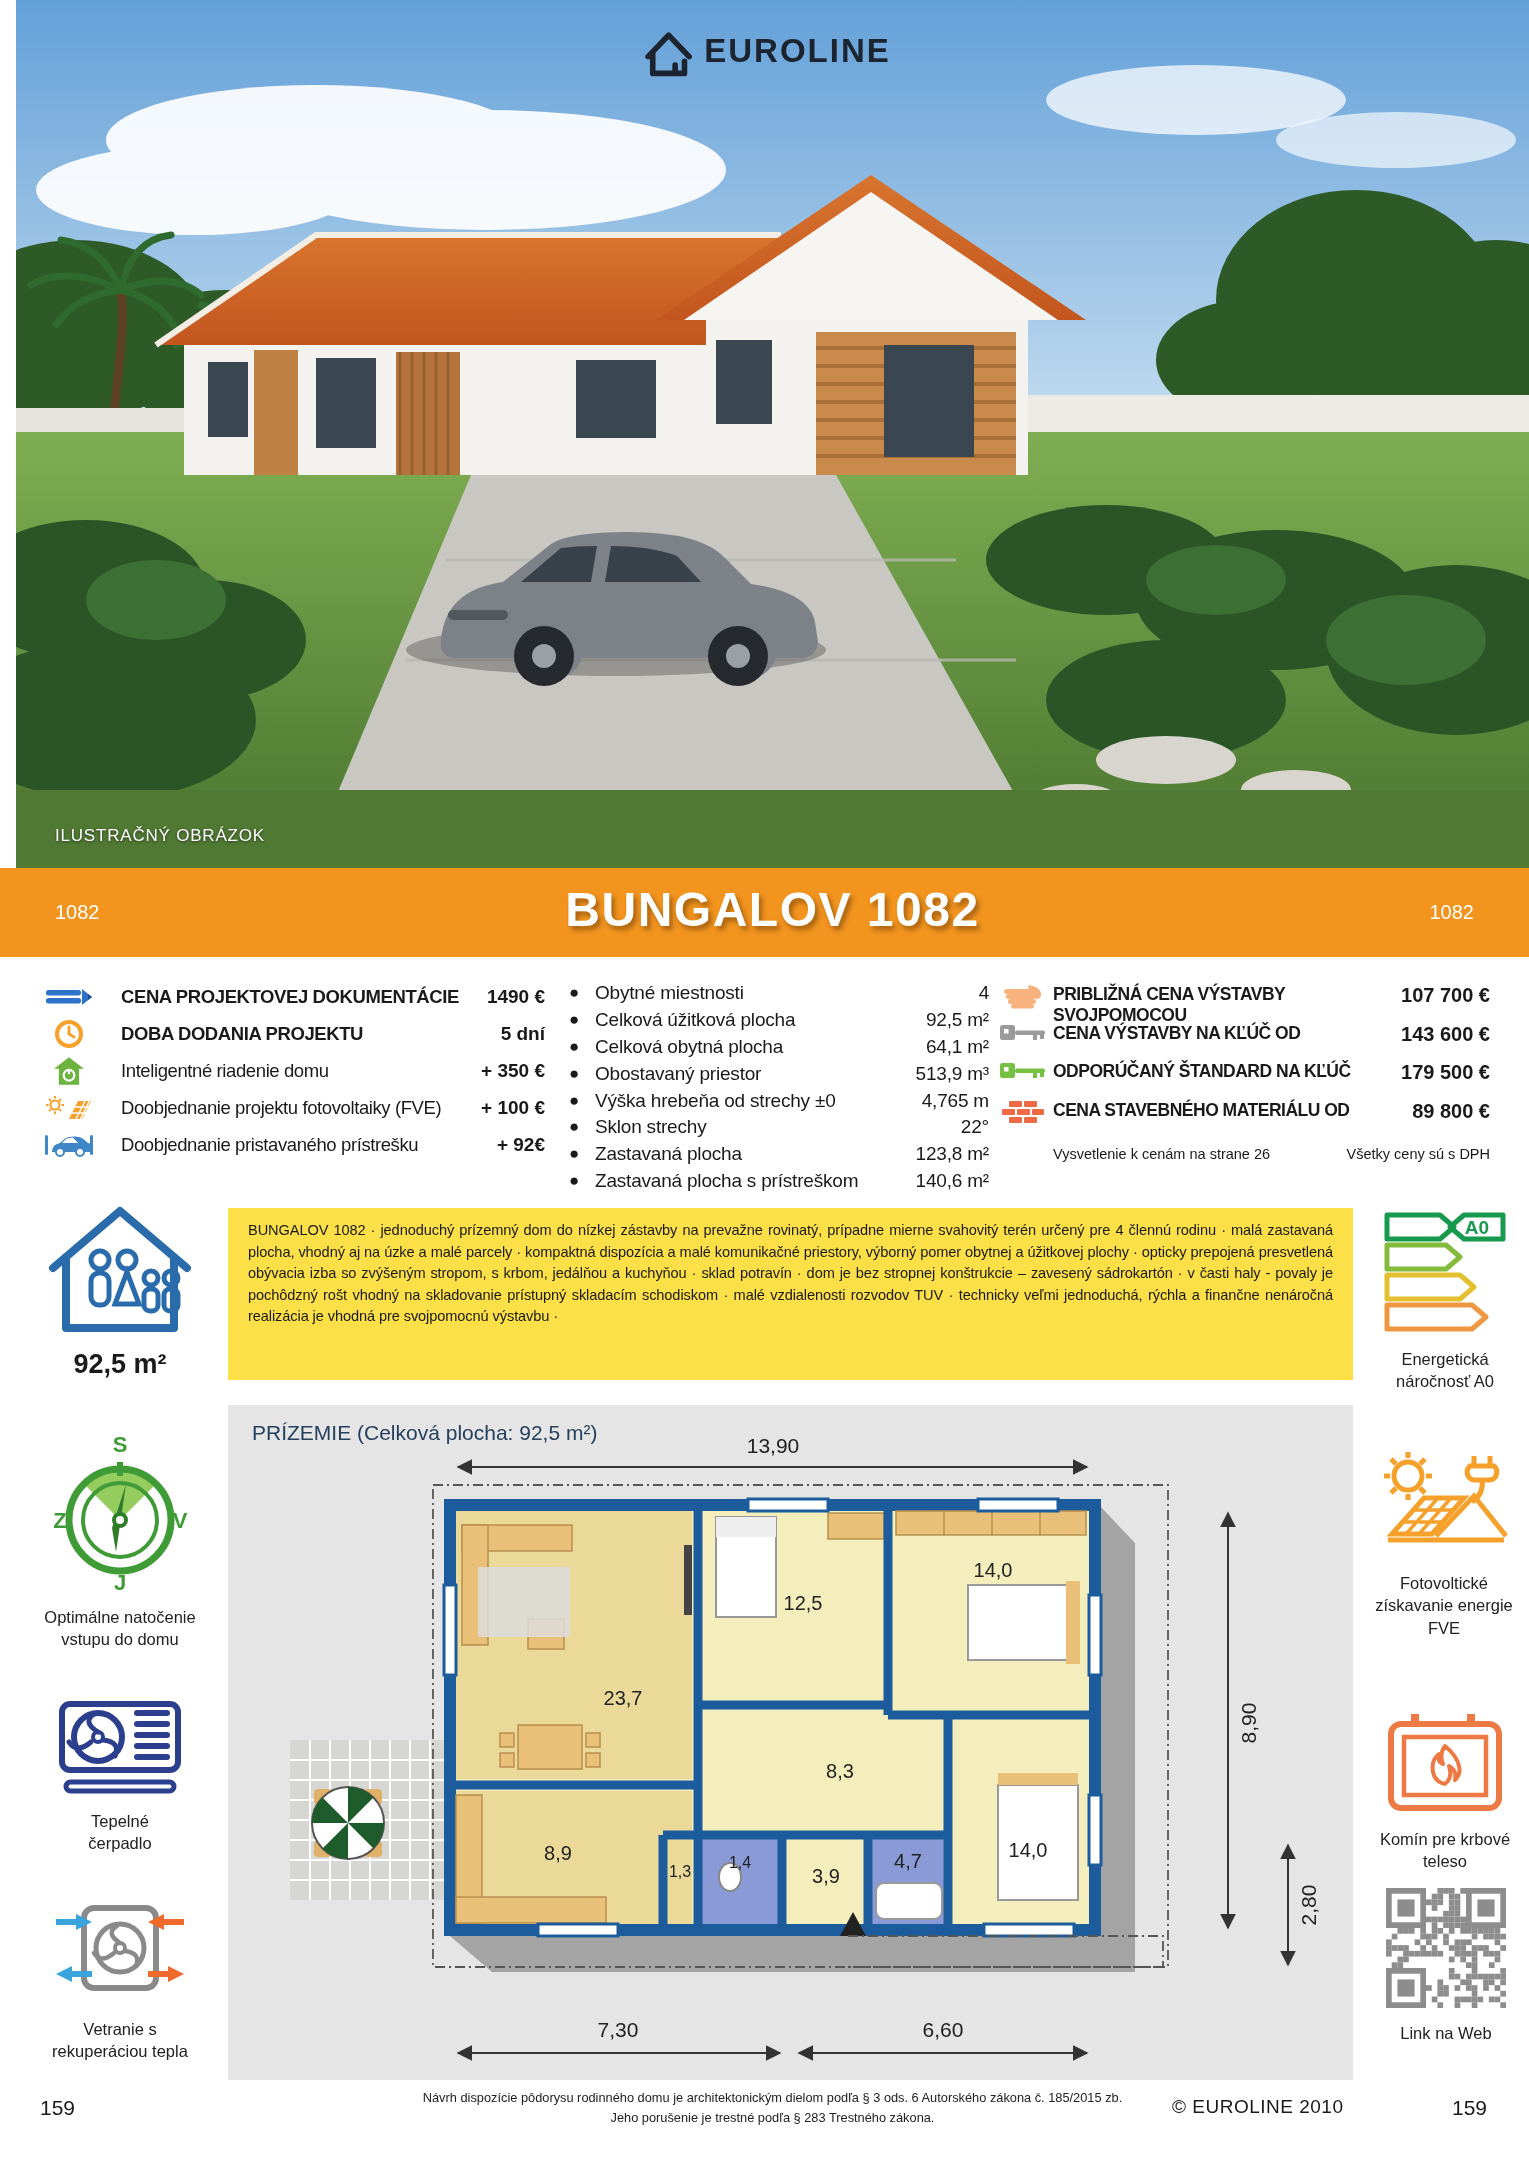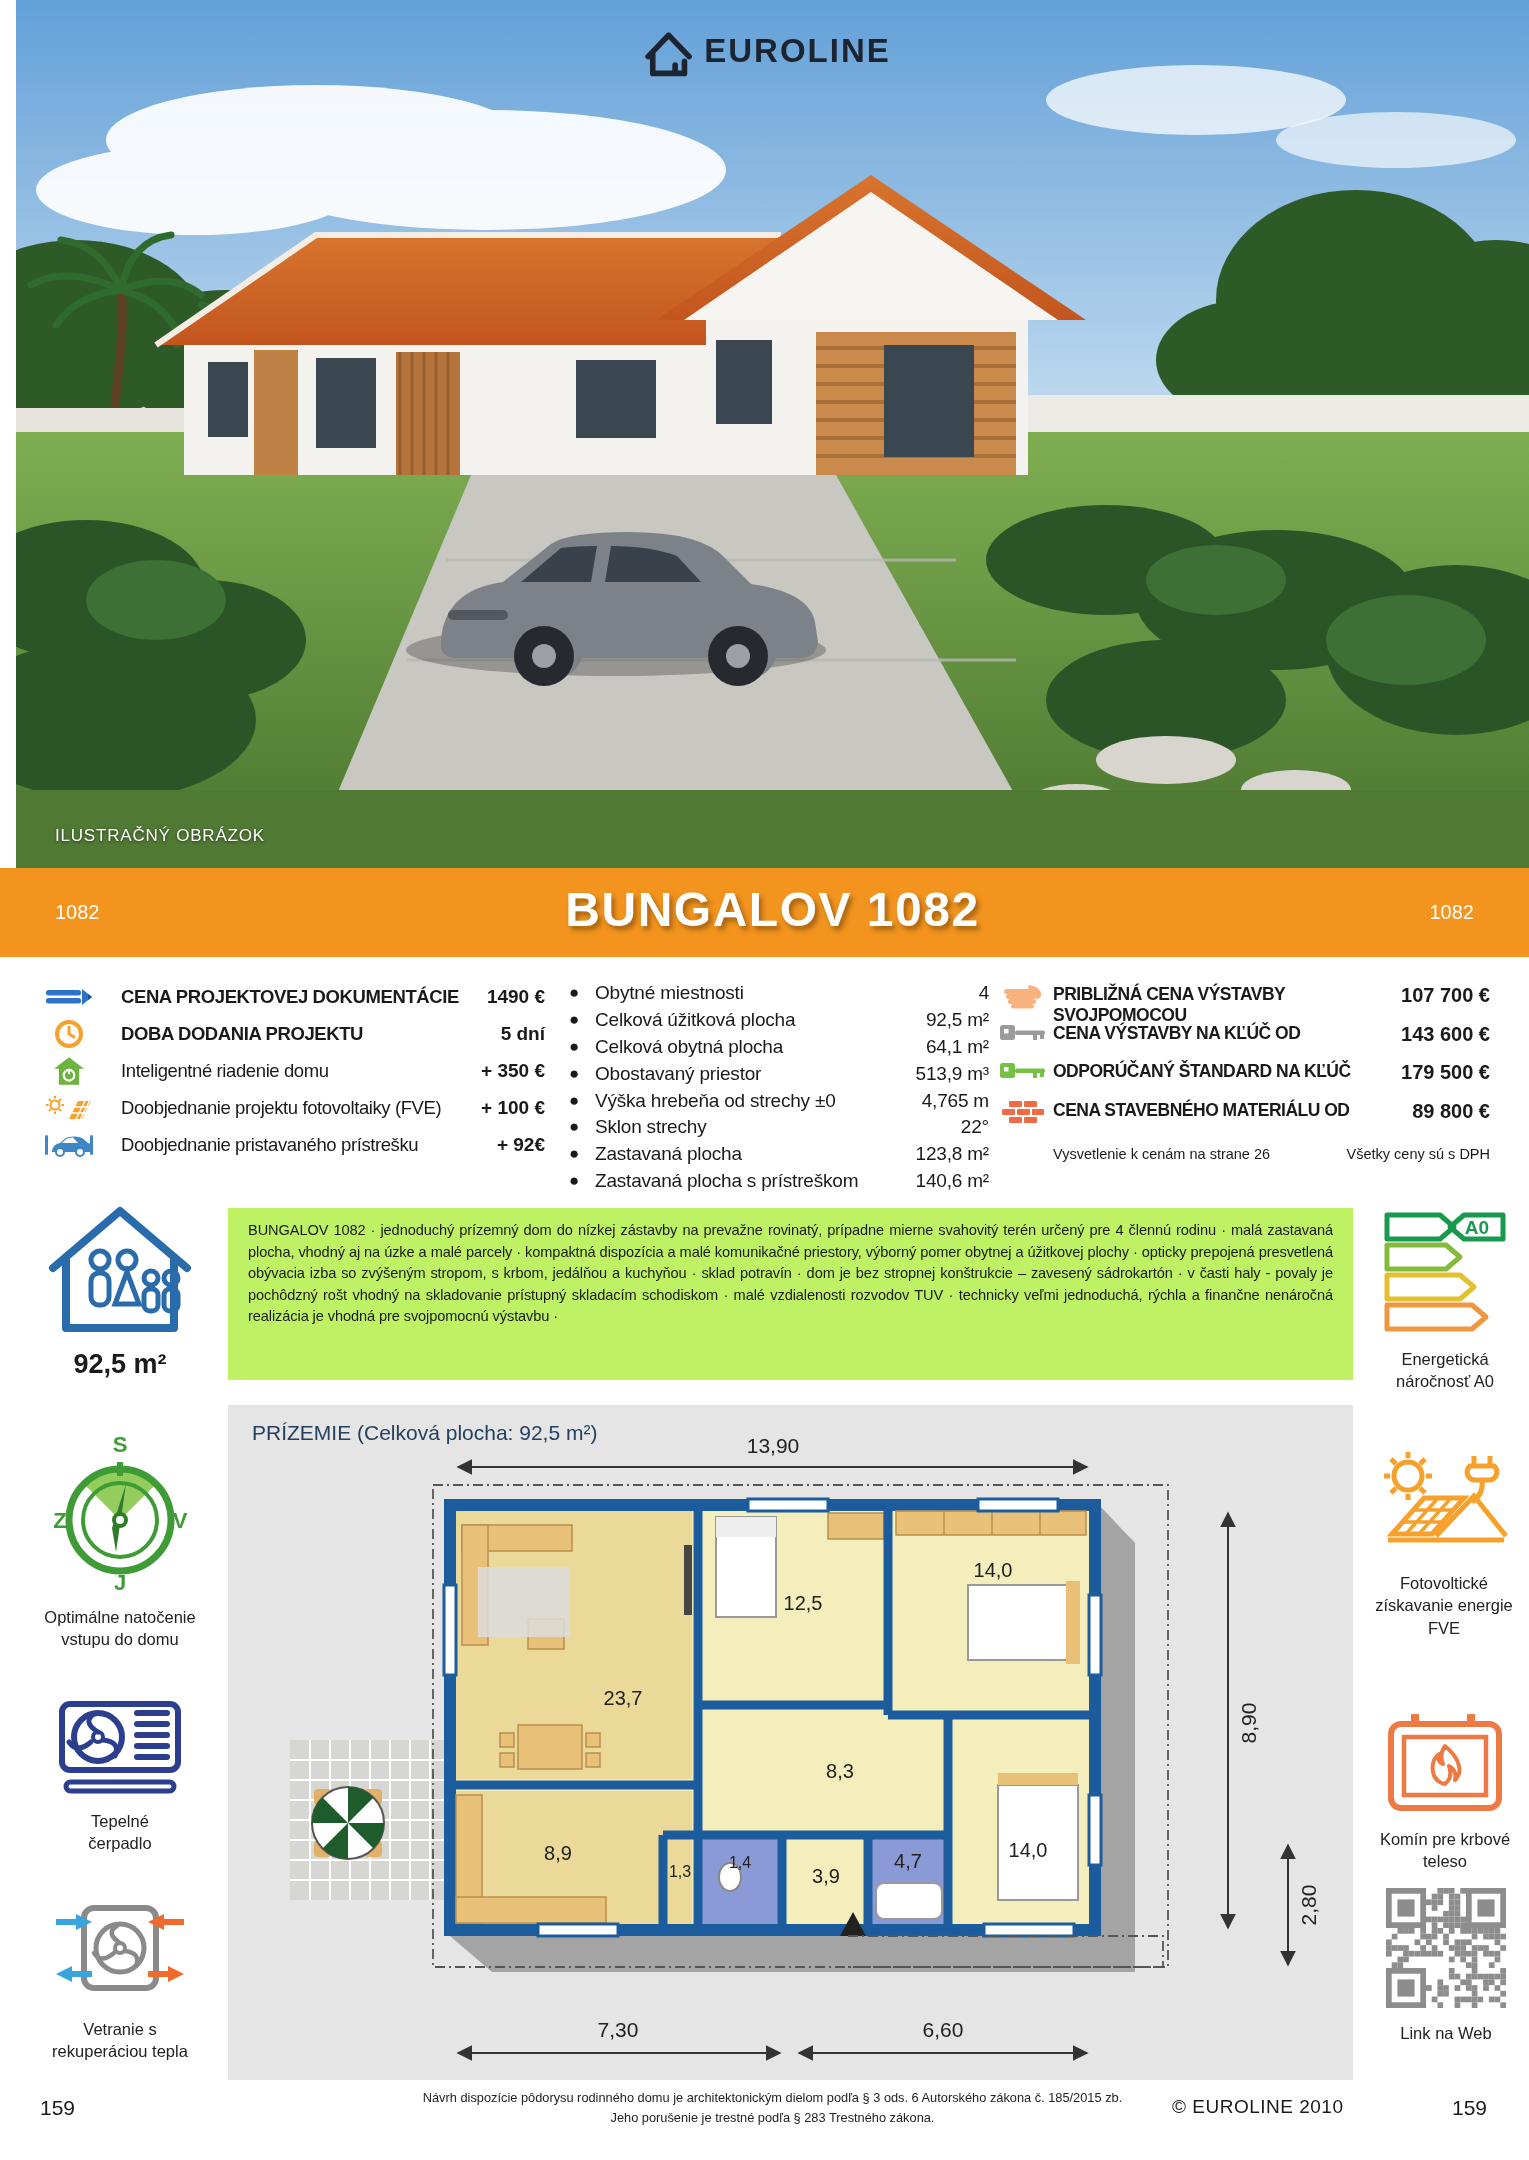--- a/index.html
+++ b/index.html
@@ -35,21 +35,21 @@
   .param-value { white-space:nowrap; text-align:right; }
 
   .price-col { position:absolute; top:984px; left:993px; width:497px; }
   .price-row { display:flex; align-items:flex-start; height:38.5px; }
   .price-icon { flex:0 0 60px; display:flex; justify-content:center; align-items:center; }
   .price-label { flex:1; font-weight:700; font-size:17.5px; letter-spacing:-.5px; }
   .price-value { font-weight:700; font-size:20px; white-space:nowrap; text-align:right; }
   .price-notes { display:flex; justify-content:space-between; font-size:14.5px; margin-top:8px; padding-left:60px; }
 
   
-  .desc-box { position:absolute; left:228px; top:1208px; width:1125px; height:172px; background:#bef264;
+  .desc-box { position:absolute; left:228px; top:1208px; width:1125px; height:172px; background:#fde047;
               padding:12px 20px; font-size:14.6px; line-height:21.5px; letter-spacing:-.1px; text-align:justify; overflow:hidden; }
   .rail-block { position:absolute; text-align:center; }
   .cap { font-size:16.5px; line-height:1.35; margin-top:10px; white-space:pre-line; color:#222; }
   .area-big { font-size:27px; font-weight:700; margin-top:8px; }
 
   
   .plan-box { position:absolute; left:228px; top:1405px; width:1125px; height:675px; background:#e5e5e5; }
   .plan-heading { position:absolute; left:24px; top:16px; font-size:21px; color:#24405e; z-index:2; }
   .plan-box svg.plan { position:absolute; top:0; left:0; }
   .plan text { font-size:20px; fill:#222; }

